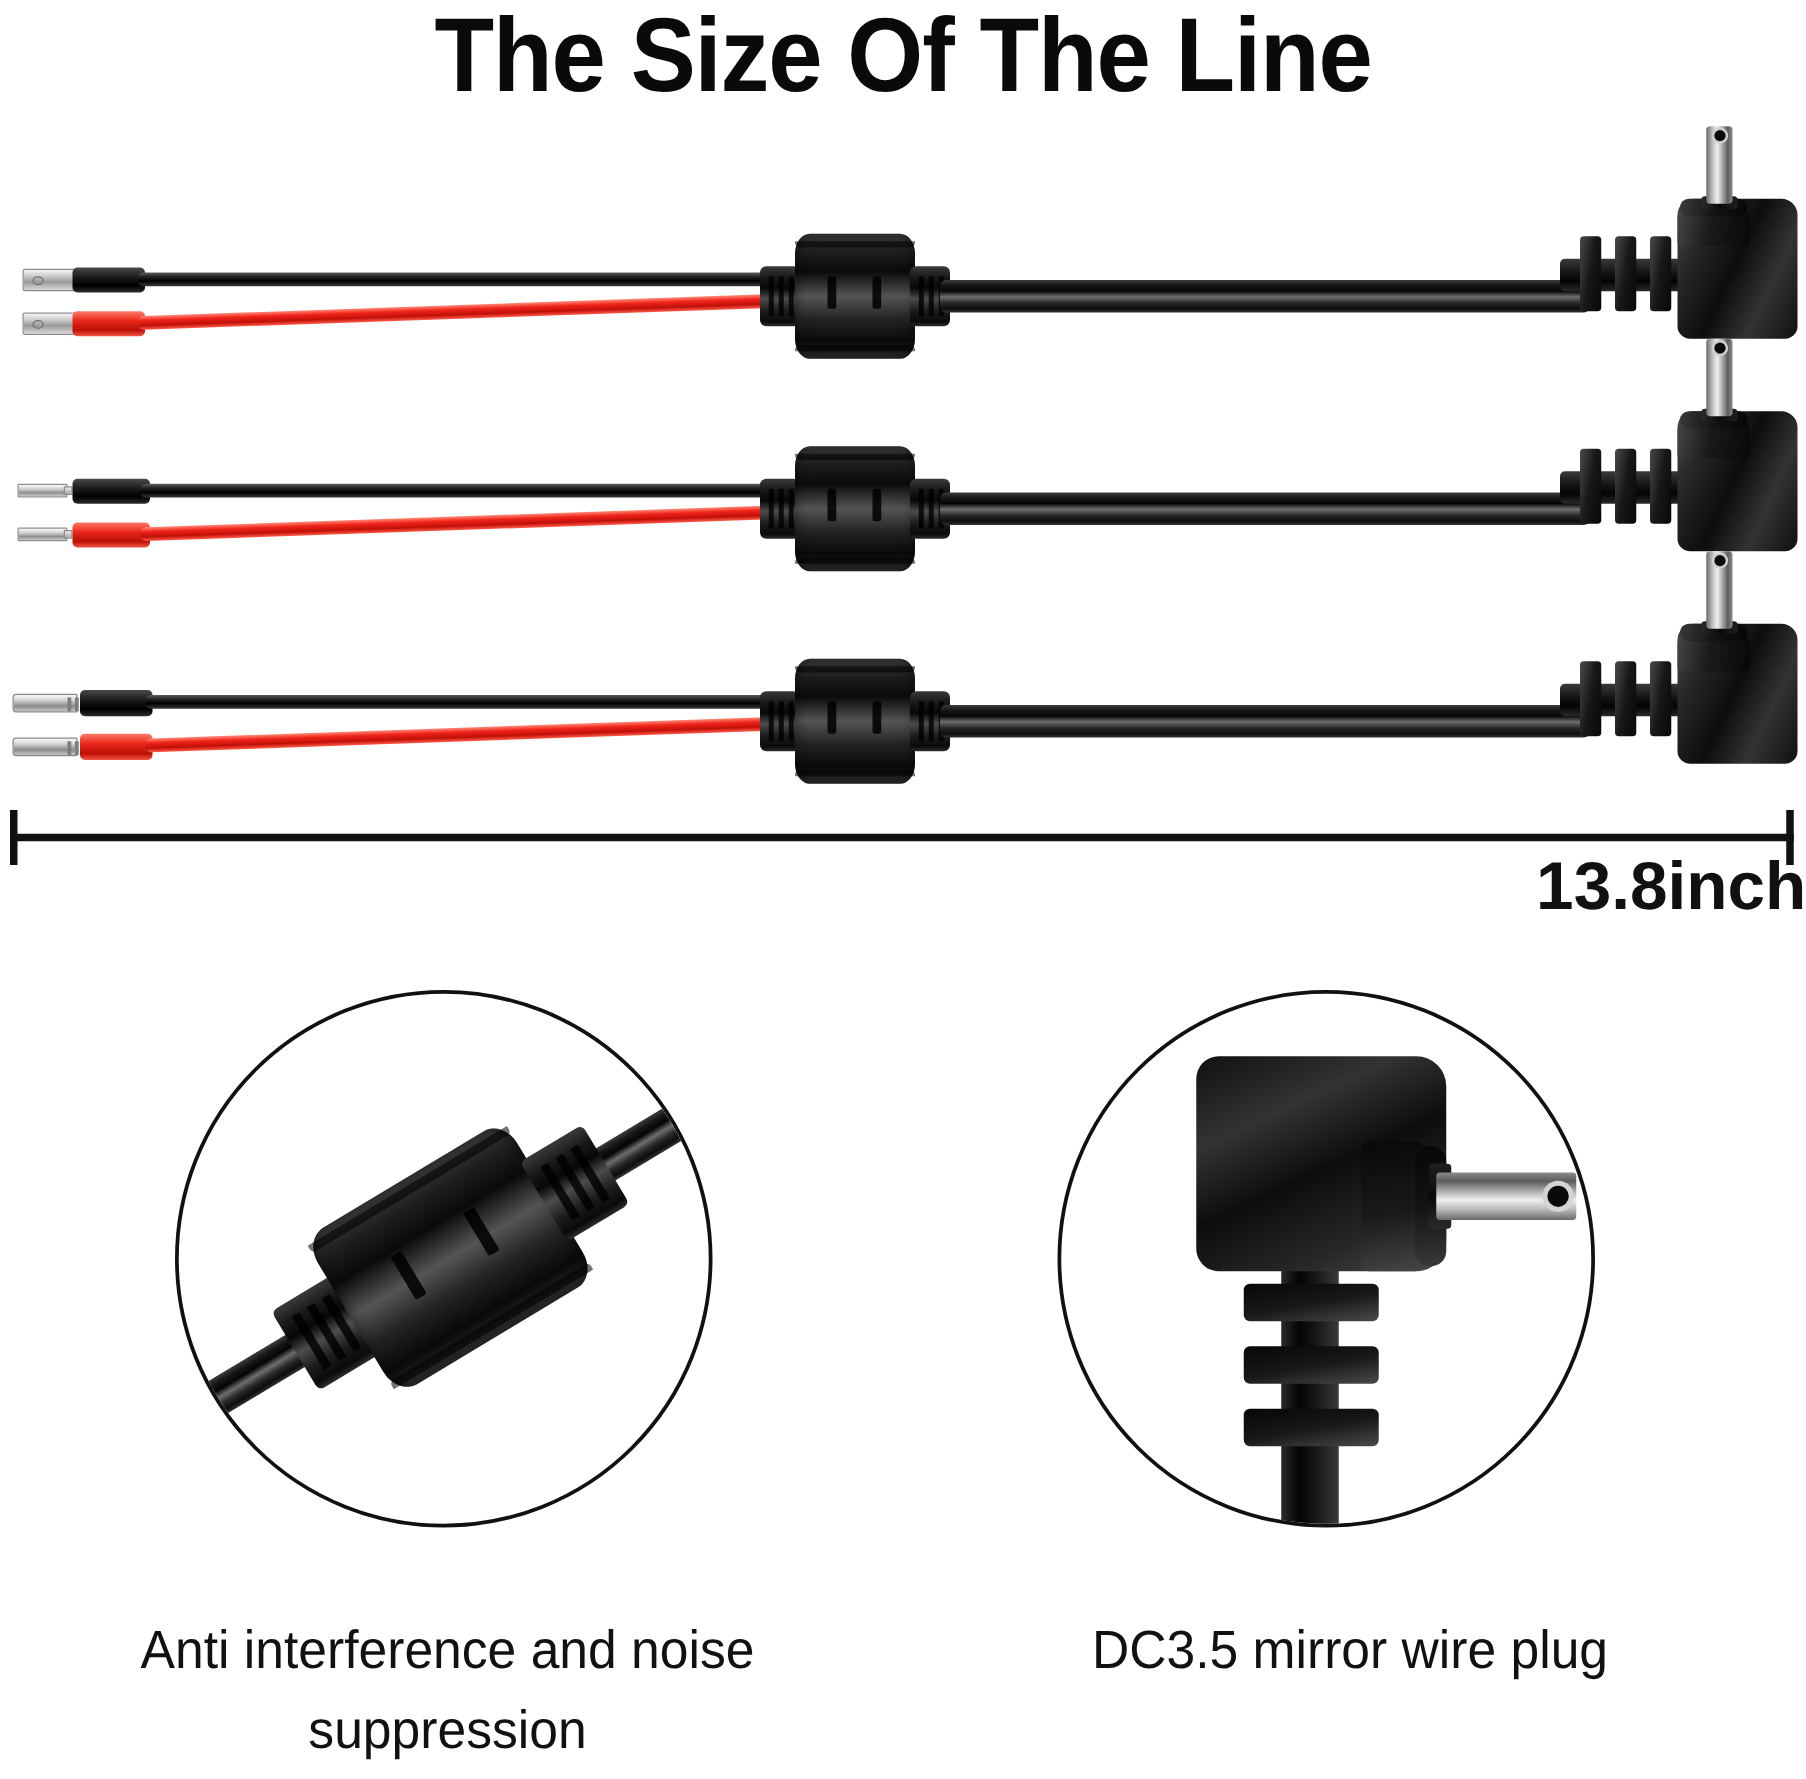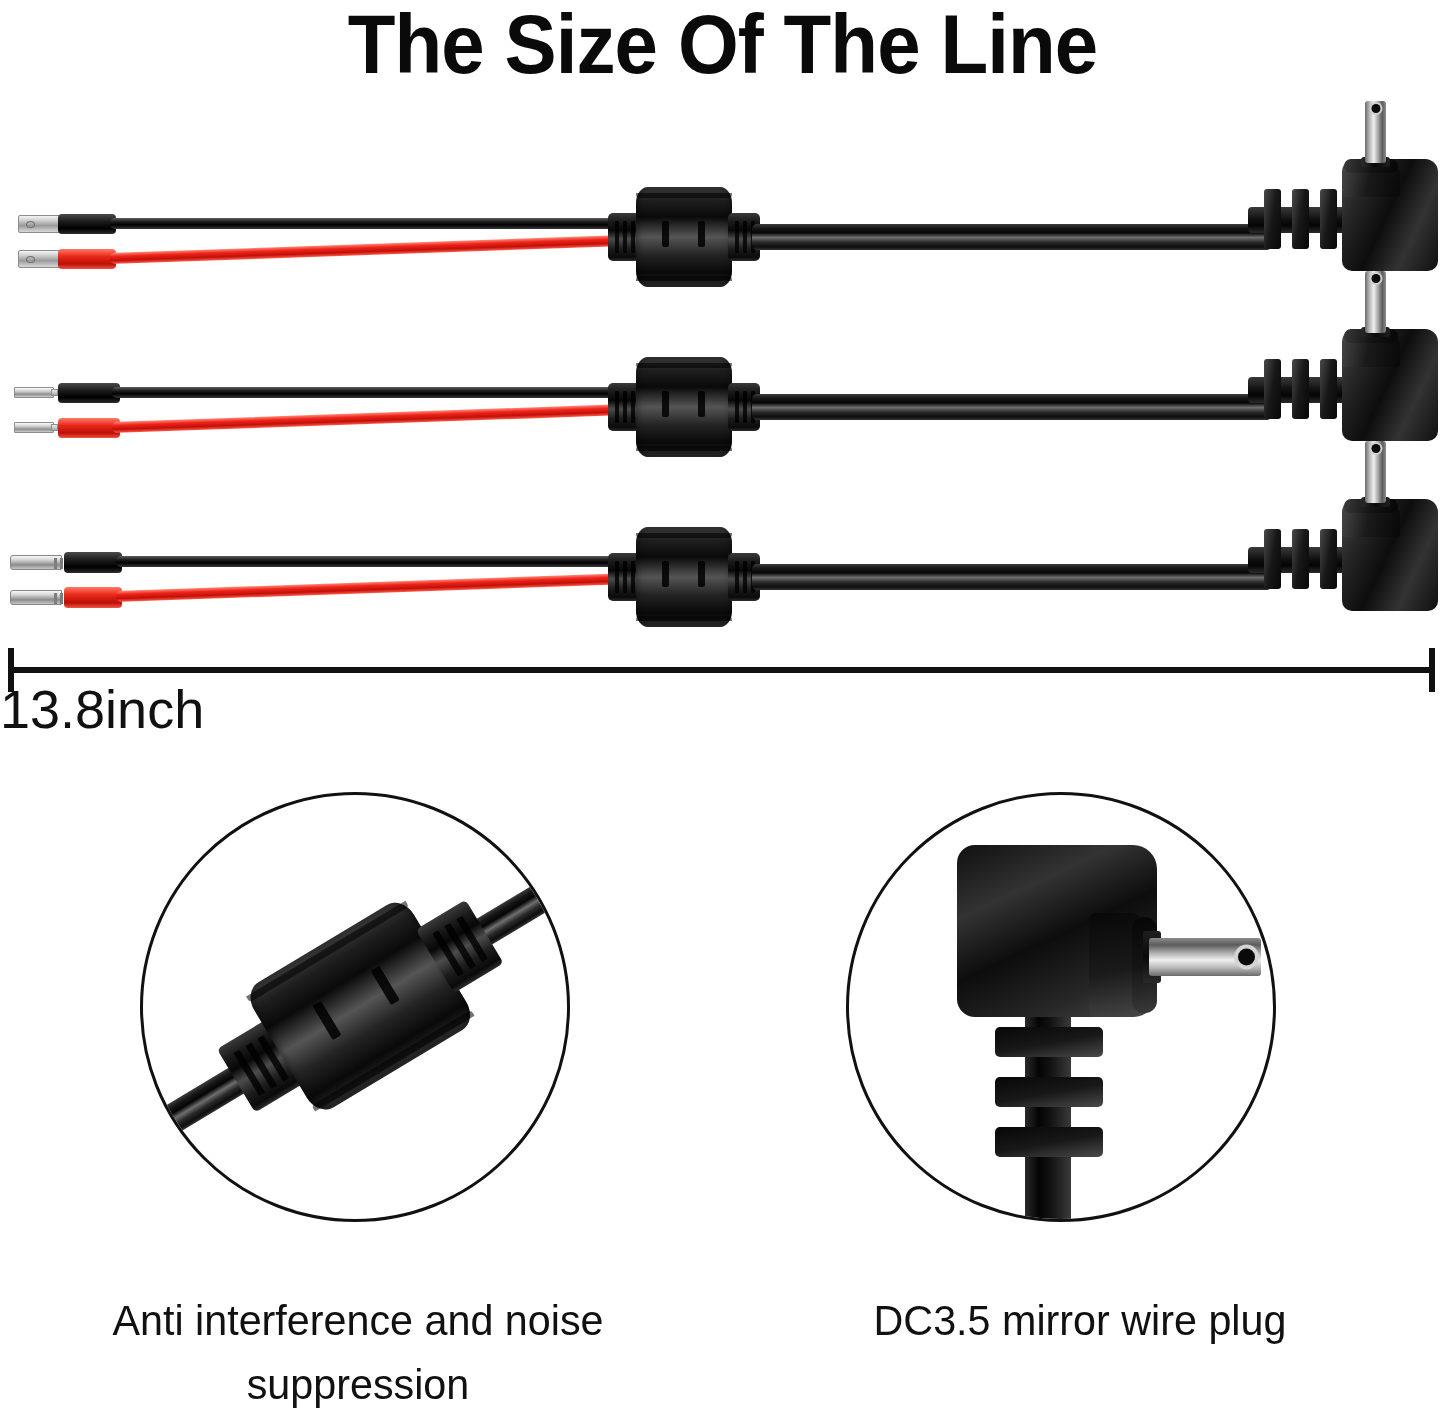--- a/index.html
+++ b/index.html
@@ -323,23 +323,23 @@
     height: 44px;
     background: #111111;
   }
   #dimension-line .tick.left  { left: 0; }
   #dimension-line .tick.right { right: 0; }
   #dimension-label {
     position: absolute;
     left: 0;
     top: 678px;
     width: 1445px;
-    text-align: left;
+    text-align: right;
     font-size: 54px;
-    font-weight: 400;
+    font-weight: 700;
     letter-spacing: 0px;
     color: #111111;
   }
 
   
   .detail-circle {
     position: absolute;
     border: 3px solid #111111;
     border-radius: 50%;
     background: #ffffff;

